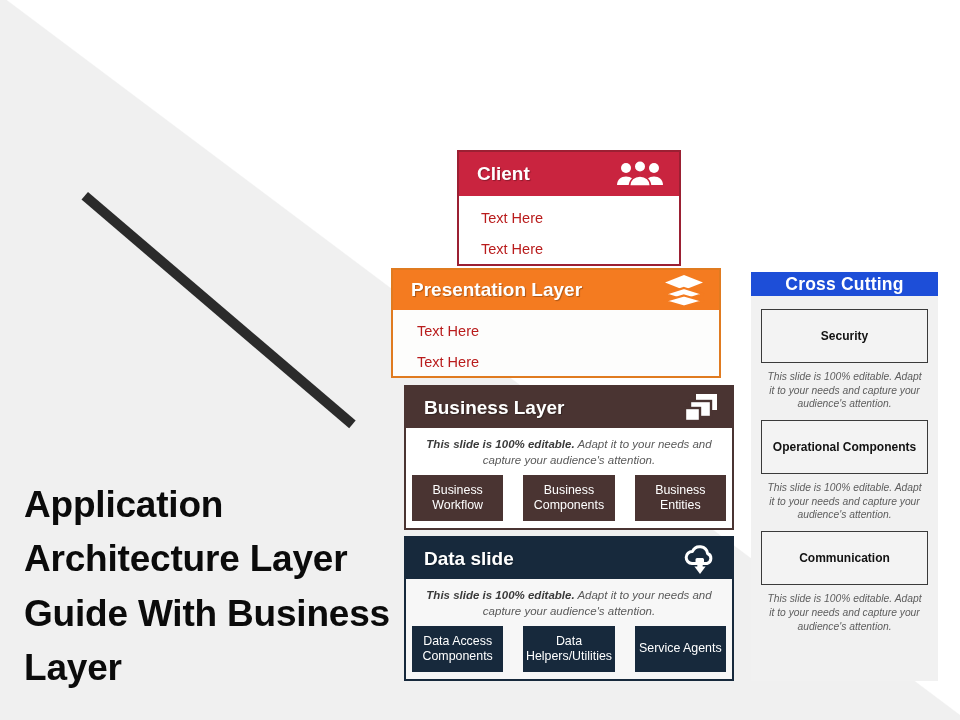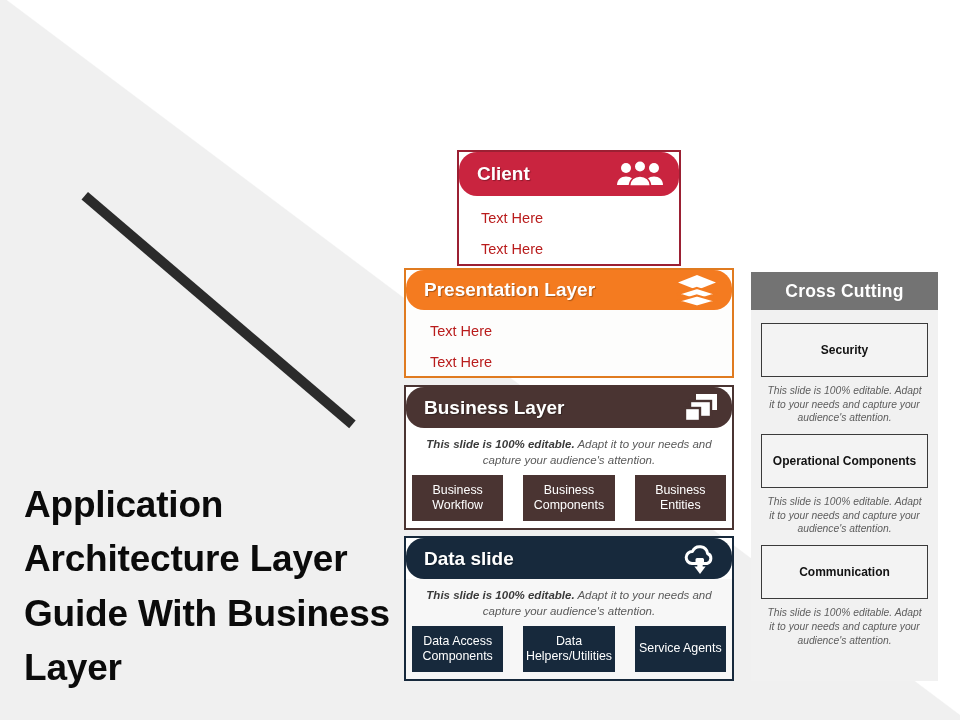--- a/index.html
+++ b/index.html
@@ -55,21 +55,20 @@
     box-sizing: border-box;
     background: #ffffff;
   }
   .panel-head {
     position: relative;
     display: flex;
     align-items: center;
     justify-content: space-between;
     box-sizing: border-box;
     padding: 0 14px 0 18px;
-    border-radius: 18px;
   }
   .panel-head .title {
     font-size: 19px;
     font-weight: bold;
     color: #ffffff;
     text-shadow: 1px 1px 1px rgba(0,0,0,0.30);
     white-space: nowrap;
   }
   .panel-head .icon {
     display: flex;
@@ -80,21 +79,21 @@
     box-sizing: border-box;
     background: #ffffff;
   }
 
   
   #panel-client { left: 457px; top: 150px; width: 224px; height: 116px; border: 2px solid #9b2033; }
   #panel-client .panel-head { height: 44px; background: #c9243f; }
   #panel-client .panel-body { height: 68px; padding: 7px 0 0 22px; }
 
   
-  #panel-presentation { left: 404px; top: 268px; width: 330px; height: 110px; border: 2px solid #e07b20; }
+  #panel-presentation { left: 391px; top: 268px; width: 330px; height: 110px; border: 2px solid #e07b20; }
   #panel-presentation .panel-head { height: 40px; background: #f47b20; }
   #panel-presentation .panel-body { height: 66px; padding: 6px 0 0 24px; background: #fdfdfc; }
 
   .text-row {
     font-size: 14.5px;
     color: #b91c1c;
     line-height: 31px;
   }
 
   
@@ -139,22 +138,22 @@
 
   
   #panel-crosscut {
     position: absolute;
     left: 751px; top: 272px;
     width: 187px; height: 409px;
     box-sizing: border-box;
     background: #f1f1f1;
   }
   #crosscut-head {
-    height: 38px;
-    background: #737373;
+    height: 24px;
+    background: #1d4ed8;
     display: flex;
     align-items: center;
     justify-content: center;
   }
   #crosscut-head .title {
     font-size: 17.5px;
     font-weight: bold;
     color: #ffffff;
     letter-spacing: 0.2px;
   }

